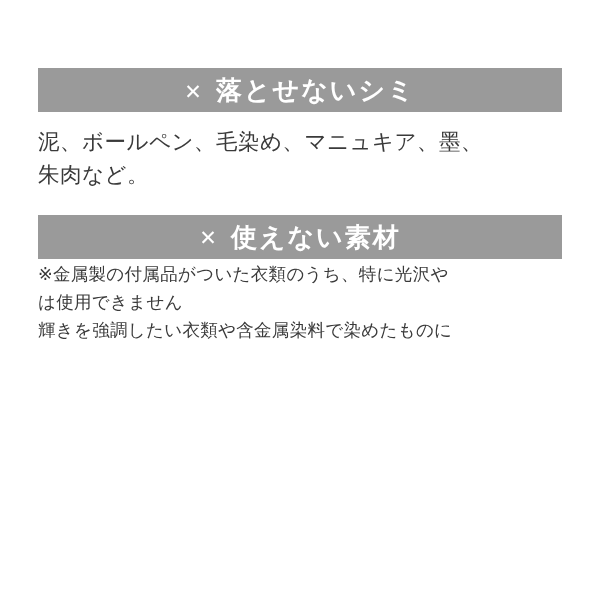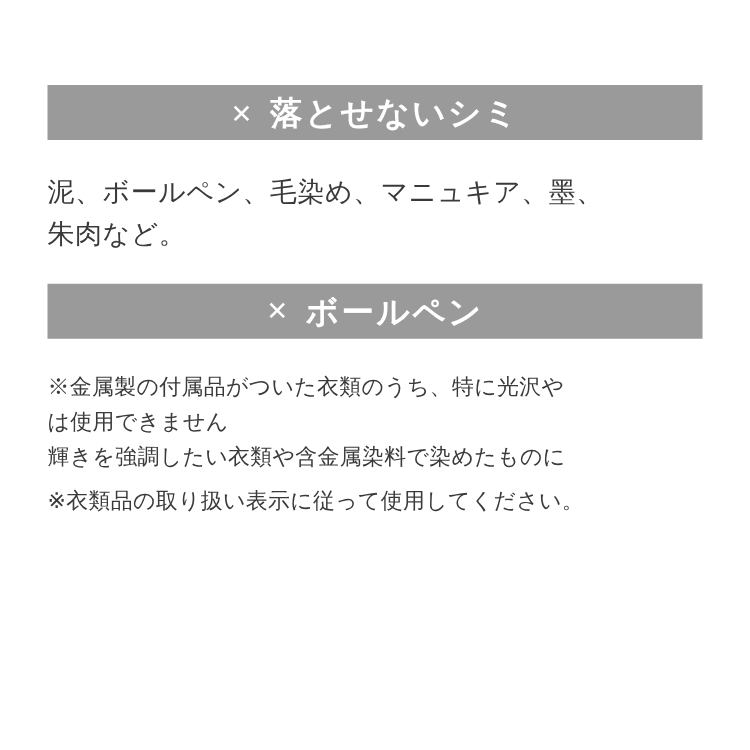--- a/index.html
+++ b/index.html
@@ -46,37 +46,36 @@
     font-weight: bold;
     line-height: 1;
   }
   .body-text {
     font-size: 21.5px;
     line-height: 1.55;
     color: #3a3a3a;
     letter-spacing: 0.5px;
   }
   .block-1 {
-    margin-top: 26px;
+    margin-top: 14px;
   }
   .gap-between {
     height: 22px;
   }
   .block-2 {
     margin-top: 16px;
   }
   .note-text {
     font-size: 17.5px;
     line-height: 1.62;
     color: #3a3a3a;
     letter-spacing: 0.3px;
   }
   .note-1 {
-    margin-top: 26px;
-    font-family: Liberation Mono, monospace;
+    margin-top: 1px;
   }
   .note-2 {
     margin-top: 4px;
   }
   .line {
     display: block;
     white-space: pre;
   }
 </style>
 </head>
@@ -93,27 +92,24 @@
 
   <div class="body-text block-1">
     <span class="line">泥、ボールペン、毛染め、マニュキア、墨、</span>
     <span class="line">朱肉など。</span>
   </div>
 
   <div class="gap-between"></div>
 
   <div class="section-header">
     <span class="x-mark">✕</span>
-    <span class="hdr-text">ボールペン</span>
+    <span class="hdr-text">使えない素材</span>
   </div>
 
 
   <div class="note-text note-1">
     <span class="line">※金属製の付属品がついた衣類のうち、特に光沢や</span>
     <span class="line">は使用できません</span>
     <span class="line">輝きを強調したい衣類や含金属染料で染めたものに</span>
   </div>
 
-  <div class="note-text note-2">
-    <span class="line">※衣類品の取り扱い表示に従って使用してください。</span>
-  </div>
 
 </div>
 
 </body></html>

